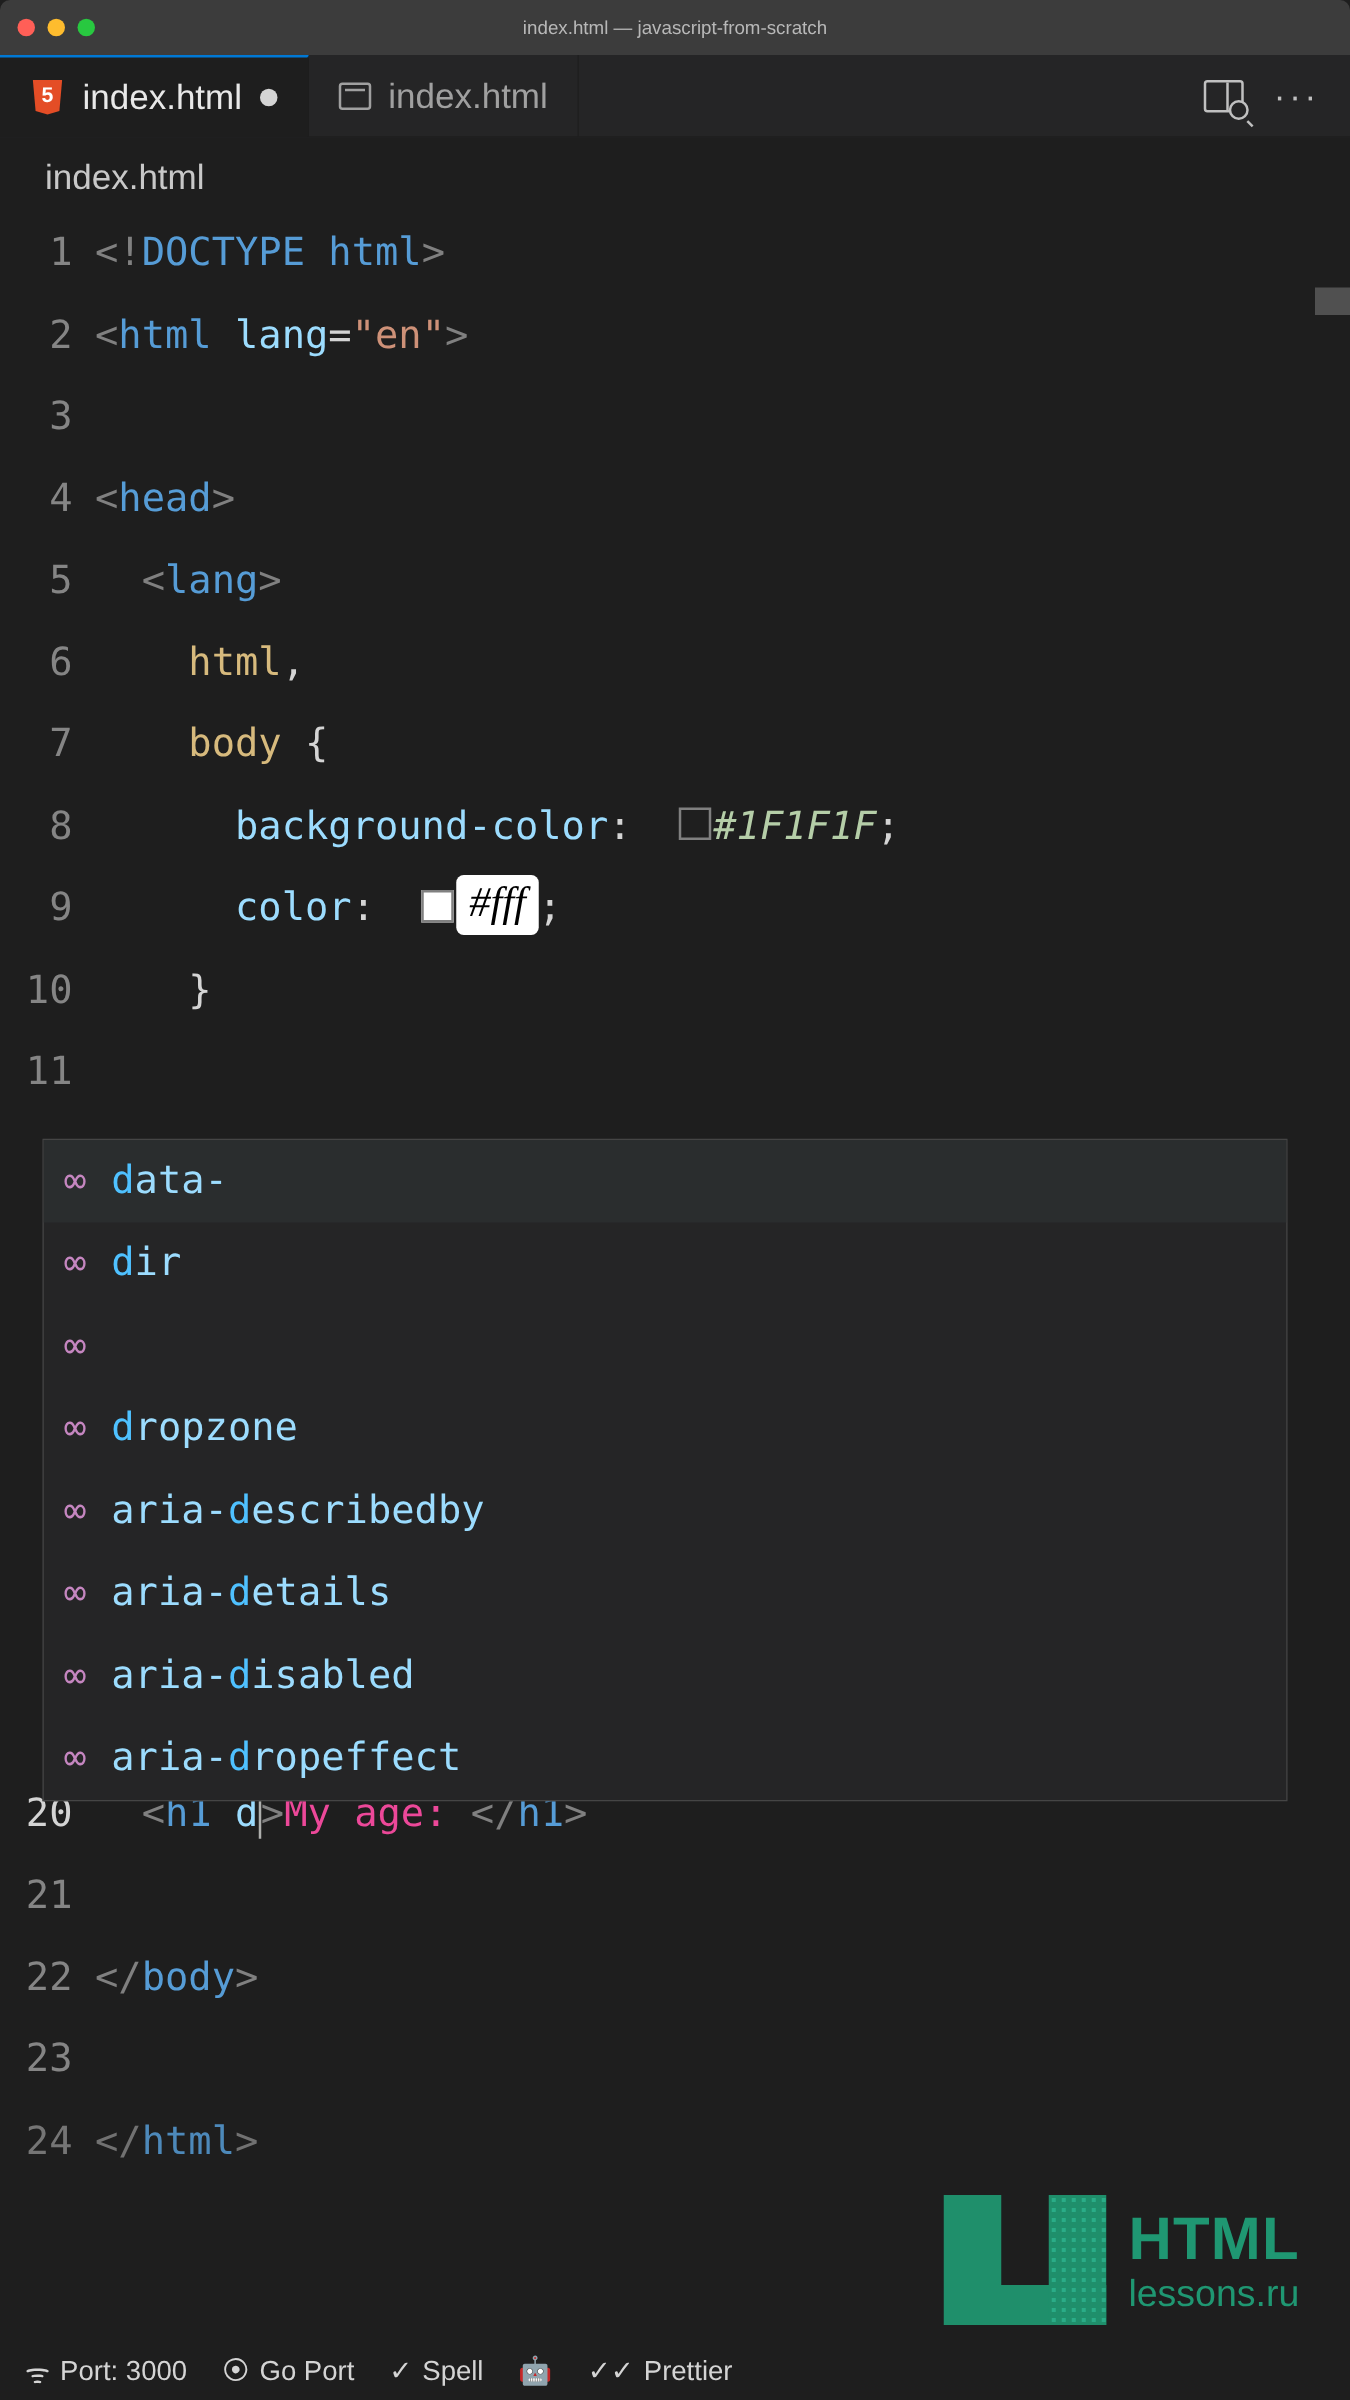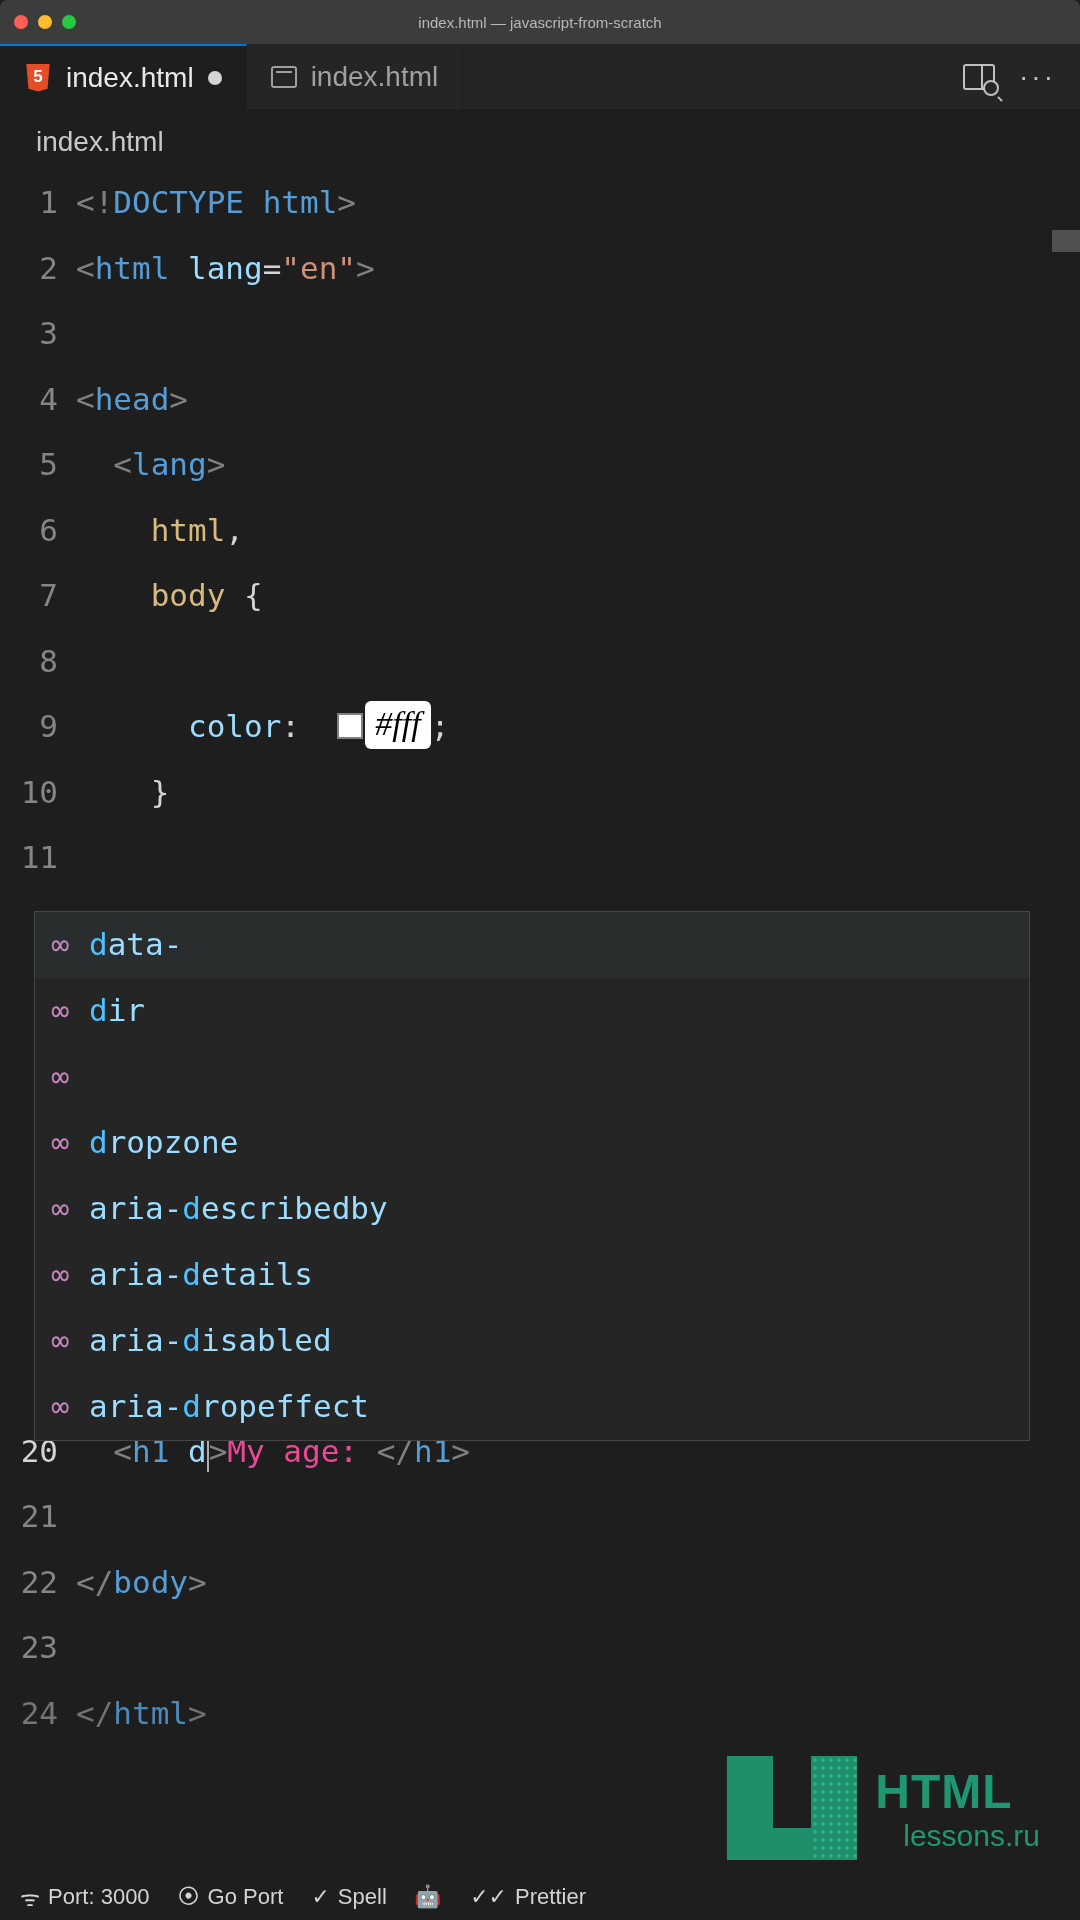--- a/index.html
+++ b/index.html
@@ -237,21 +237,21 @@
   overflow: hidden;
 }
 .wm-logo .bar3::after {
   content: ""; position: absolute; inset: 0;
   background-image: radial-gradient(#2eb893 2px, transparent 2px);
   background-size: 8px 8px;
   opacity: 0.7;
 }
 .wm-text { display: flex; flex-direction: column; font-family: sans-serif; }
 .wm-text .big { font-size: 48px; font-weight: 800; color: #1f9772; letter-spacing: 1px; }
-.wm-text .small { font-size: 30px; color: #1f9772; margin-left: 28px; }
+.wm-text .small { font-size: 30px; color: #1f9772; }
 .statusbar {
   position: absolute;
   bottom: 0; left: 0; right: 0;
   height: 46px;
   background: #1e1e1e;
   display: flex;
   align-items: center;
   padding: 0 10px;
   font-size: 22px;
   color: #d4d4d4;
@@ -330,20 +330,21 @@
       <span class="code">    <span class="sel">html</span><span class="c">,</span></span>
     </div>
 
   <div class="code-line">
       <span class="gutter">7</span>
       <span class="code">    <span class="sel">body</span><span class="c"> {</span></span>
     </div>
 
   <div class="code-line">
       <span class="gutter">8</span>
+      <span class="code">      <span class="prop">background-color</span><span class="c">:</span>  <span class="swatch" style="background:#1F1F1F"></span><span class="italic" style="color:#b5cea8">#1F1F1F</span><span class="c">;</span></span>
     </div>
 
   <div class="code-line">
       <span class="gutter">9</span>
       <span class="code">      <span class="prop">color</span><span class="c">:</span>  <span class="swatch" style="background:#fff"></span><span class="badge-fff">#fff</span><span class="c">;</span></span>
     </div>
 
   <div class="code-line">
       <span class="gutter">10</span>
       <span class="code">    <span class="c">}</span></span>

